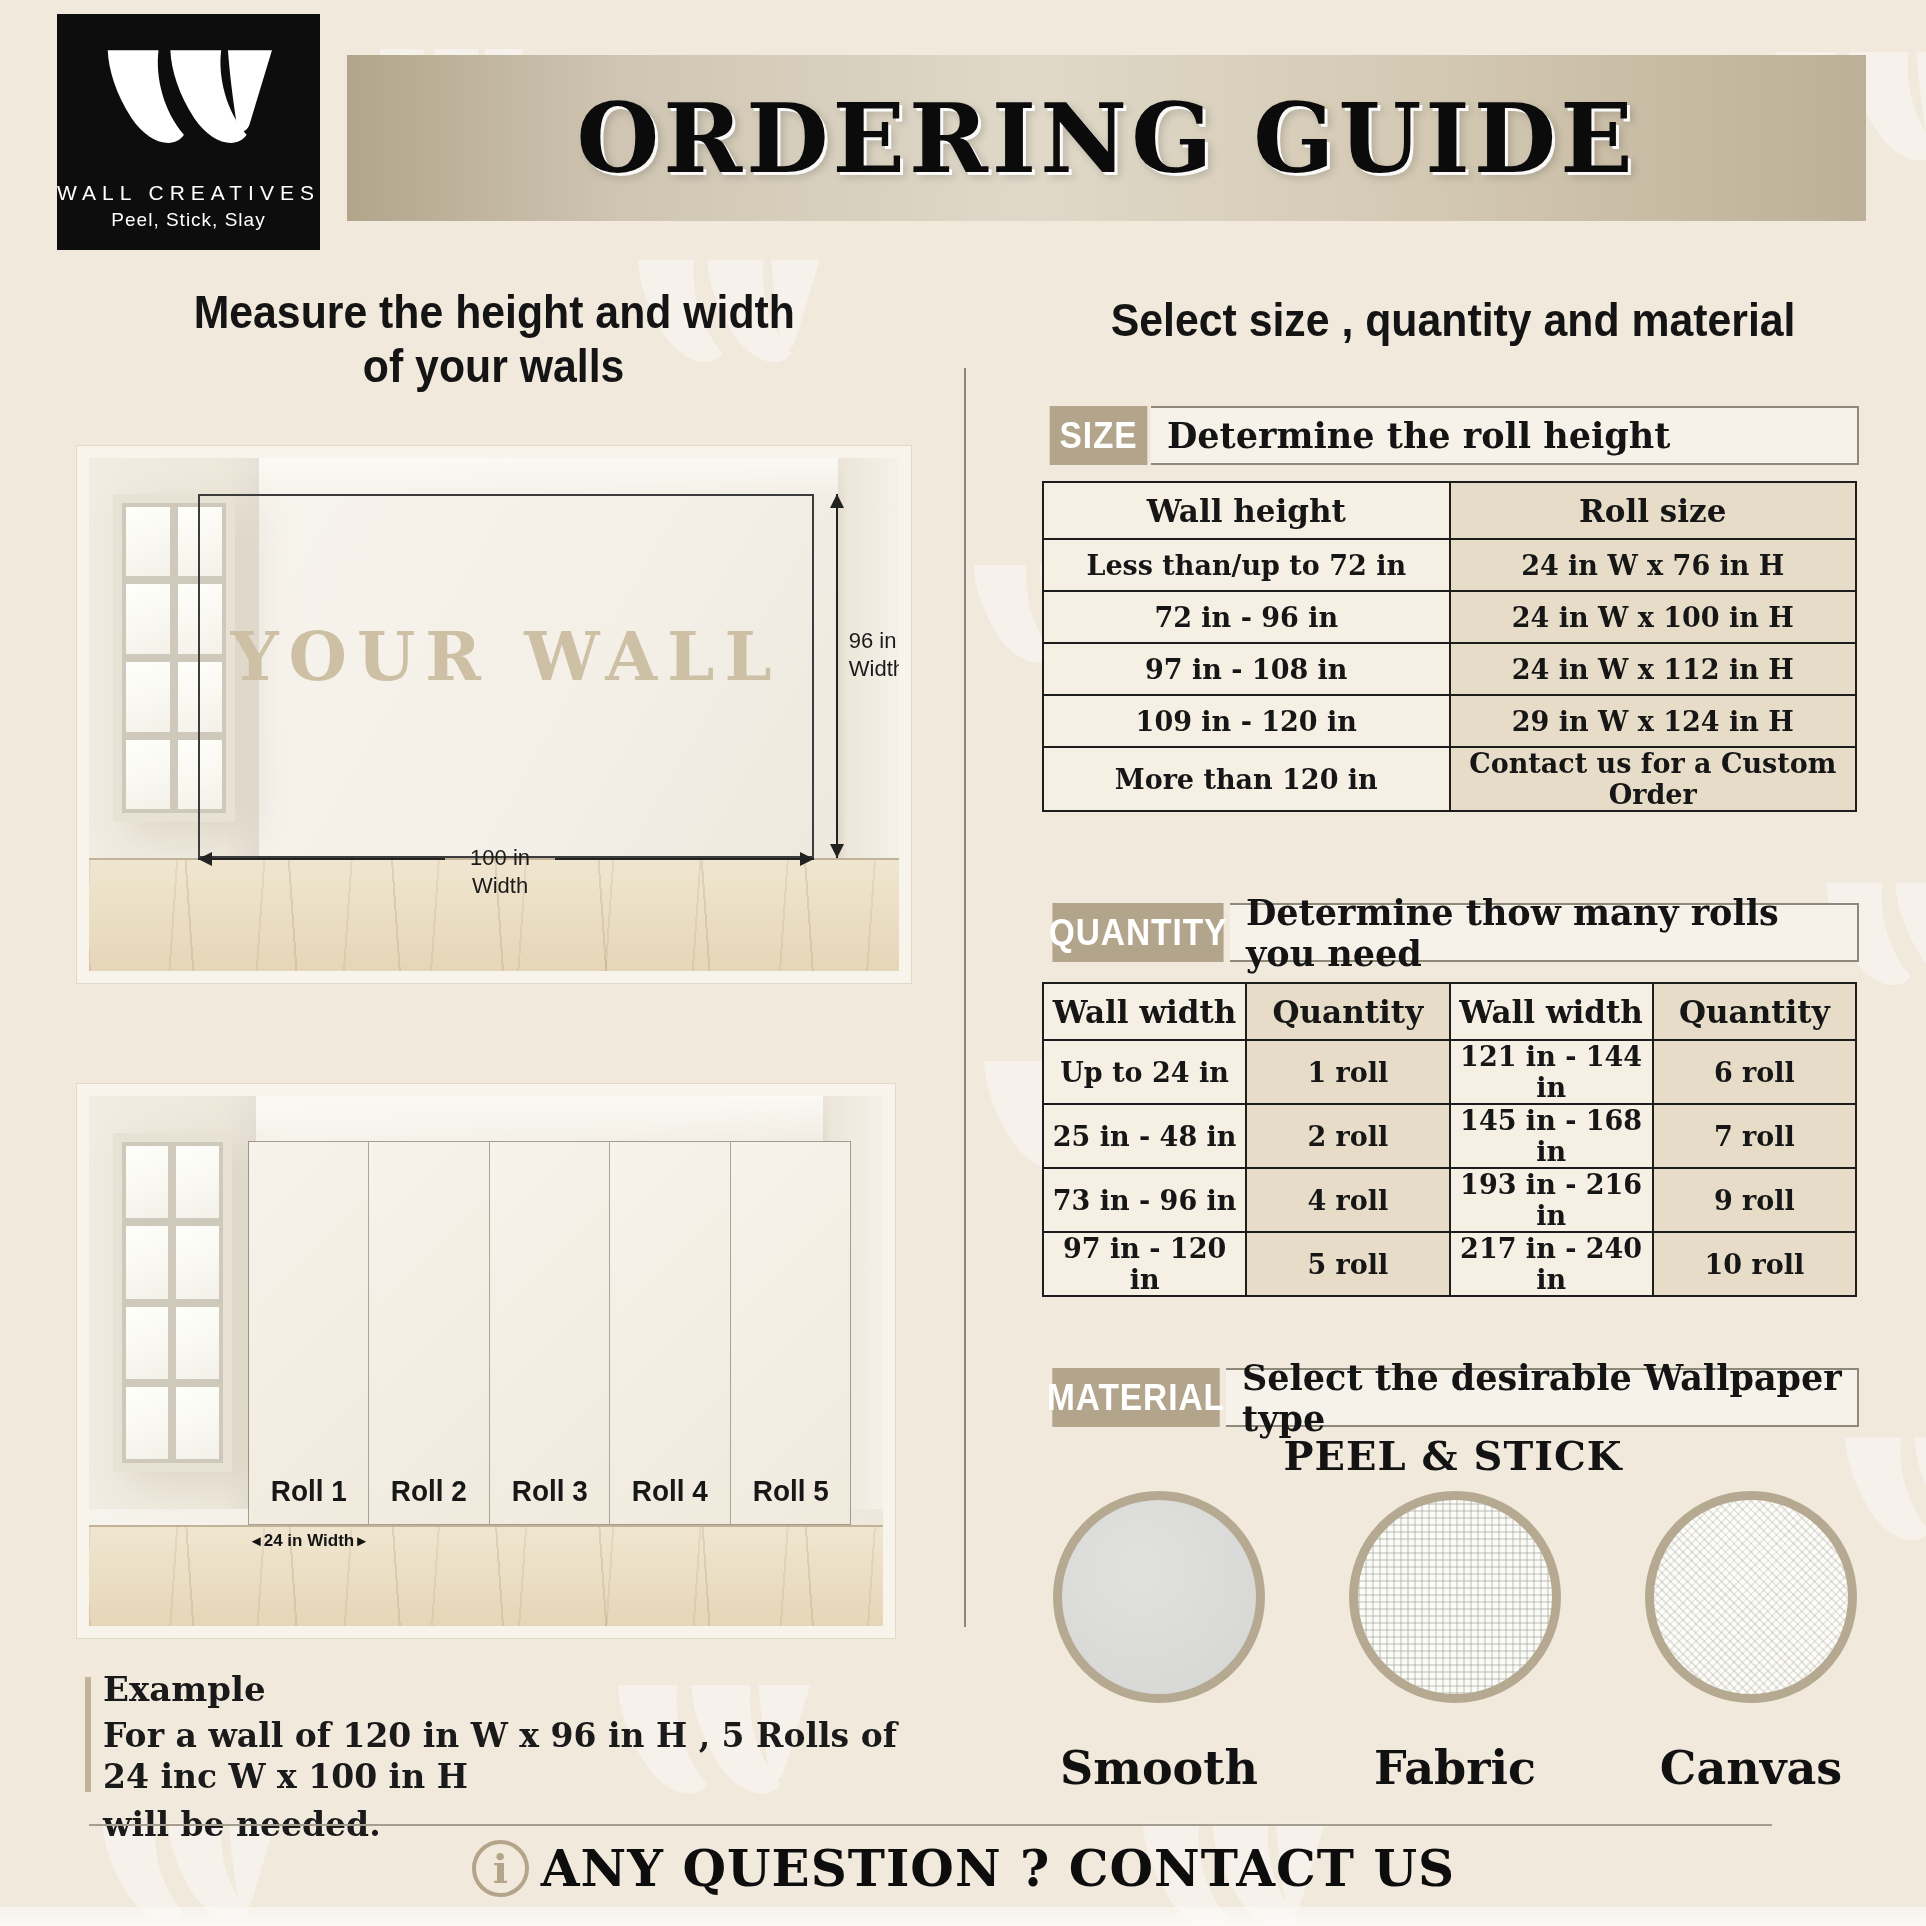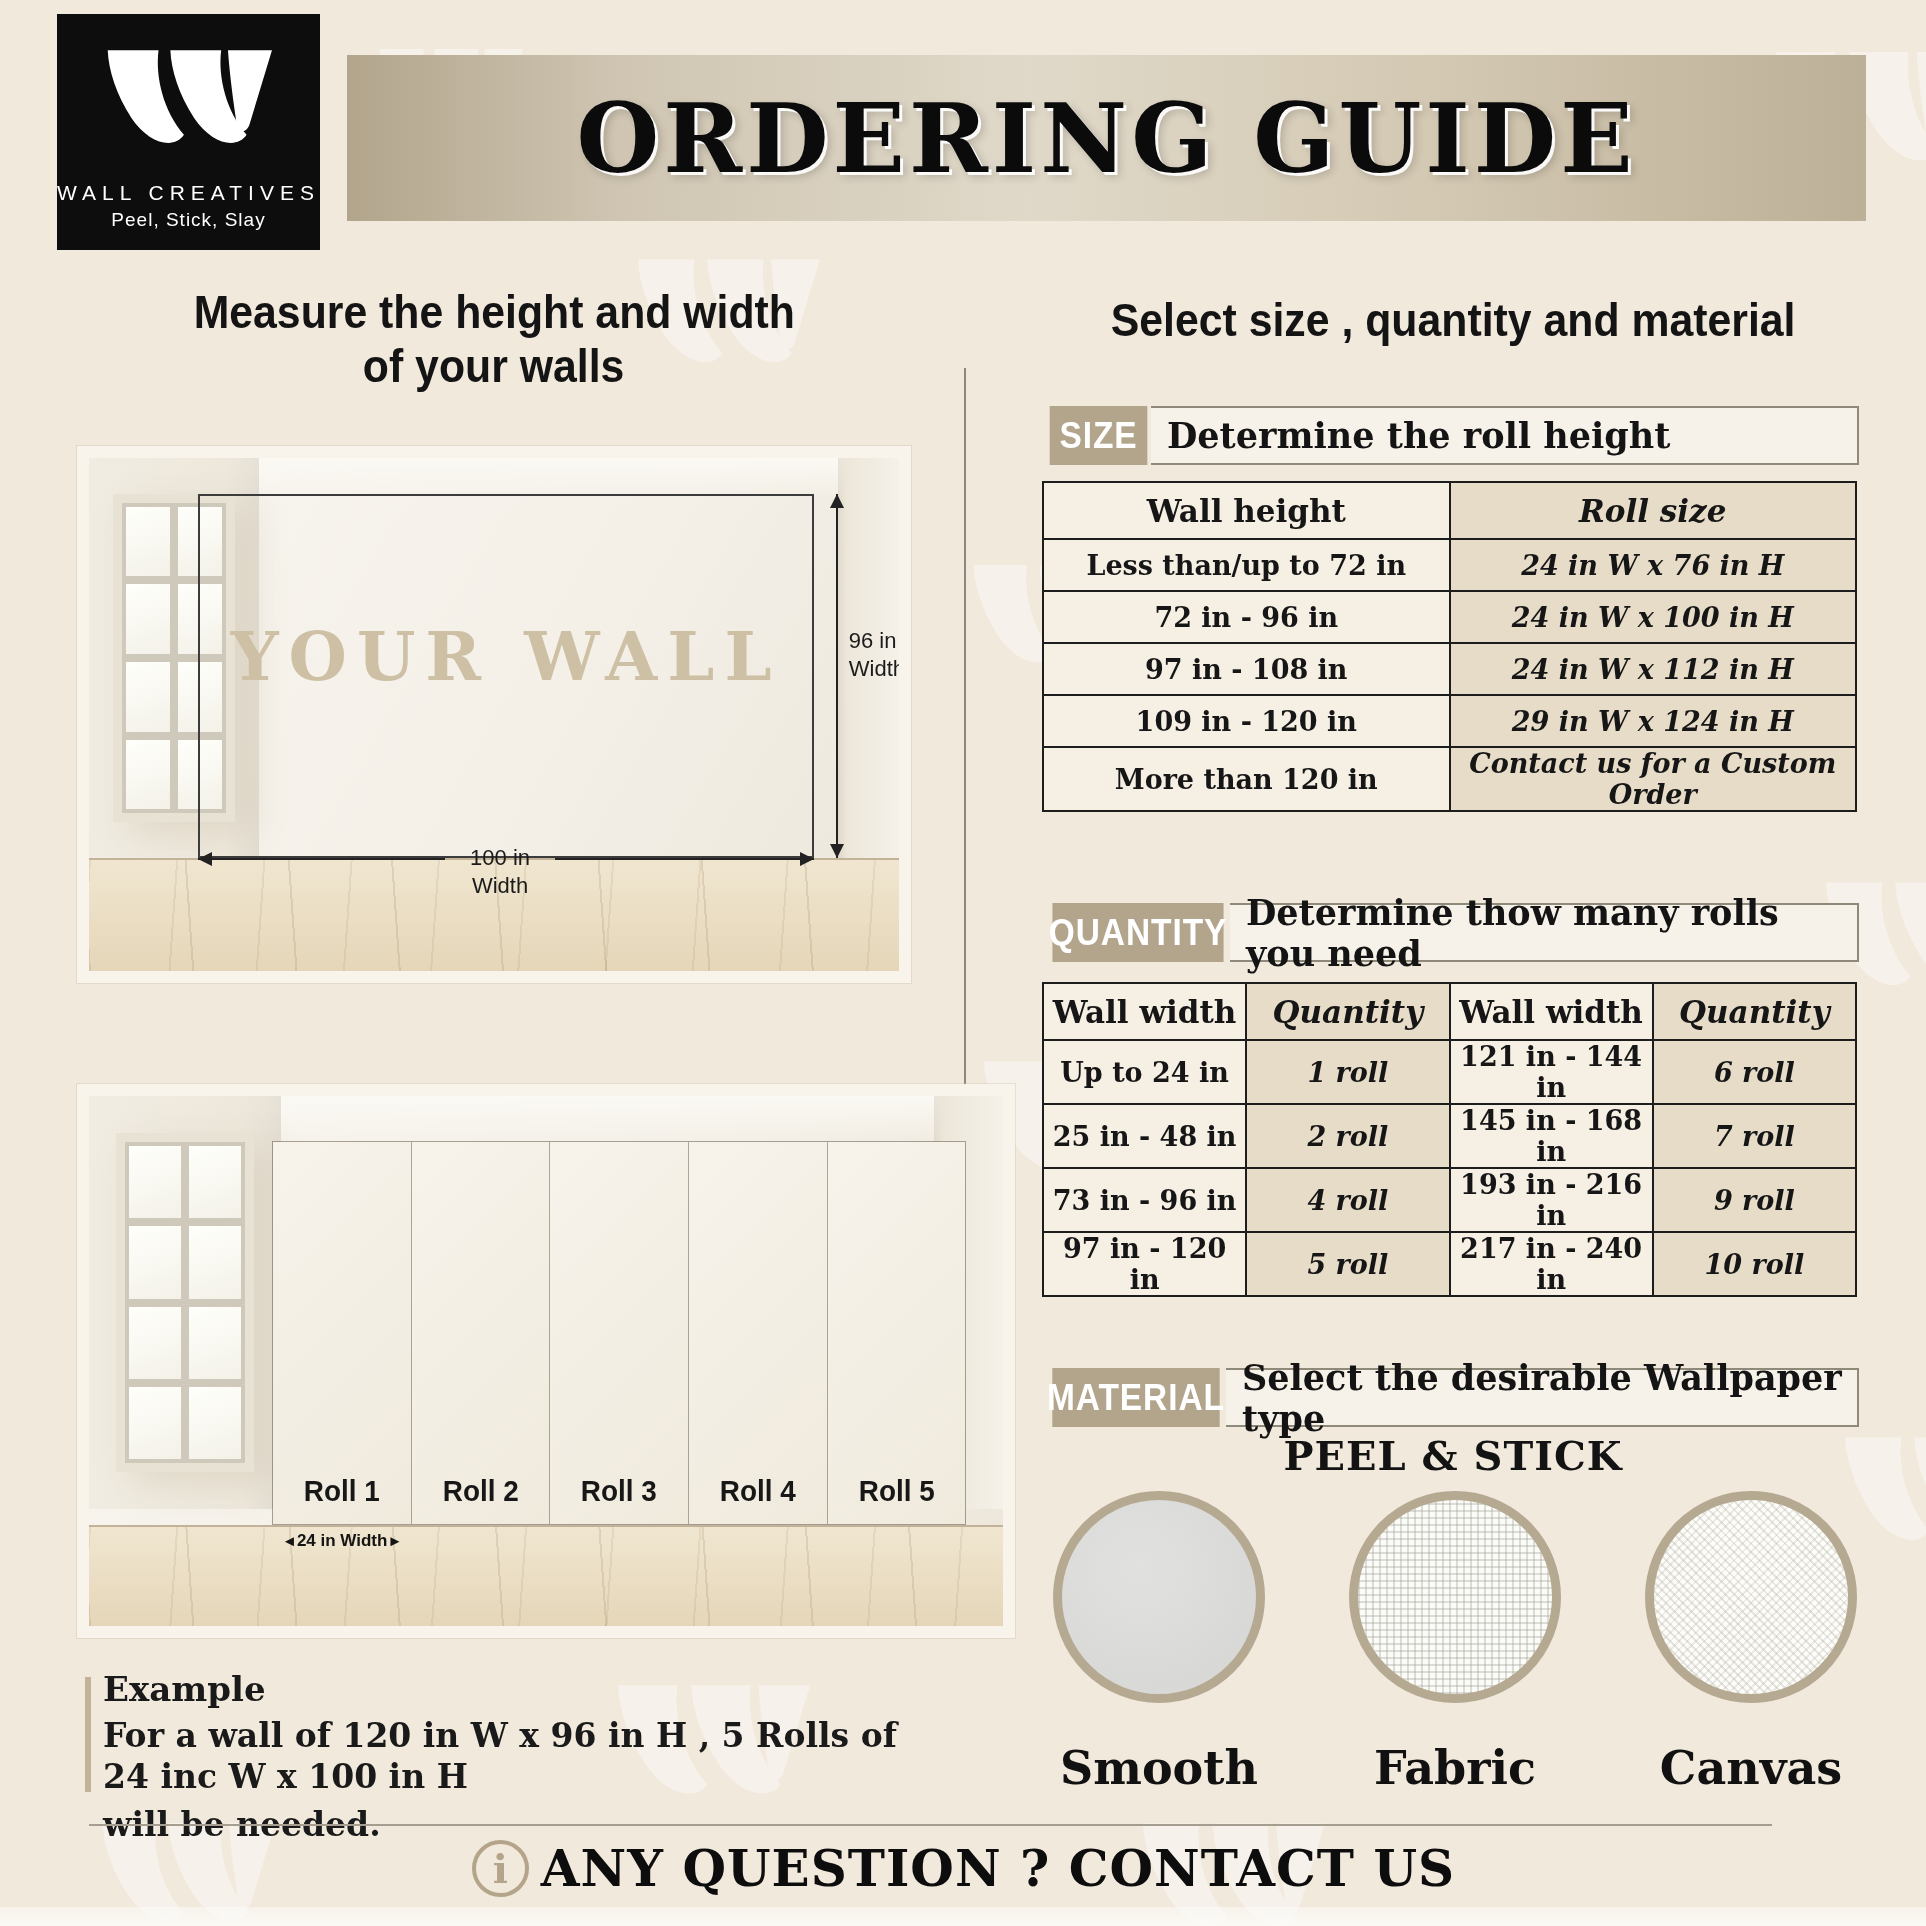--- a/index.html
+++ b/index.html
@@ -53,40 +53,40 @@
     font-family:"DejaVu Serif","Liberation Serif",serif;font-weight:bold;color:#161616;}
   .guide-table th{font-size:31px;}
   .guide-table td{font-size:27px;}
   #size-table{left:1042px;top:481px;width:815px;}
   #size-table th{height:57px;}
   #size-table td{height:52px;}
   #qty-table{left:1042px;top:982px;width:815px;}
   #qty-table th{height:57px;}
   #qty-table td{height:56px;}
   .cream{background:var(--cream-cell,#f5efe4);}
-  .tan{background:var(--tan-cell,#e6dcc8);font-style:italic;}
+  .tan{background:var(--tan-cell,#e6dcc8);}
 
   
   .peel-stick{left:1040px;top:1432px;width:826px;text-align:center;font-size:40px;font-weight:bold;color:#131313;letter-spacing:1px;}
   .materials{left:1051px;top:1491px;width:808px;display:flex;justify-content:space-between;}
   .material{display:flex;flex-direction:column;align-items:center;width:216px;}
   .swatch{width:212px;height:212px;border-radius:50%;border:9px solid #b6a991;}
   .swatch.smooth{background:radial-gradient(circle at 40% 35%,#e1e1e0,#d5d6d4);}
   .swatch.fabric{background:
     repeating-linear-gradient(0deg,rgba(150,150,142,.30) 0 2px,transparent 2px 7px),
     repeating-linear-gradient(90deg,rgba(150,150,142,.30) 0 2px,transparent 2px 7px),#fbfbf7;}
   .swatch.canvas{background:
     repeating-linear-gradient(45deg,rgba(165,160,145,.26) 0 2px,transparent 2px 6px),
     repeating-linear-gradient(-45deg,rgba(165,160,145,.20) 0 2px,transparent 2px 6px),#fdfdfa;}
   .material-label{margin-top:38px;font-size:46px;font-weight:bold;color:#111;}
 
   
   .room{background:#faf6ee;border:12px solid #f8f4ec;box-shadow:0 0 0 1px rgba(200,190,170,.35);}
   #room1{left:77px;top:446px;width:834px;height:537px;}
-  #room2{left:77px;top:1084px;width:938px;height:554px;}
+  #room2{left:77px;top:1084px;width:818px;height:554px;}
   .photo{position:relative;width:100%;height:100%;overflow:hidden;
     background:linear-gradient(120deg,#f8f5ef 0%,#f4f0e8 55%,#ece6da 100%);}
   .ceiling{position:absolute;left:0;top:0;width:100%;height:8%;background:linear-gradient(180deg,#fbf9f4,rgba(251,249,244,0));}
   .leftwall{position:absolute;left:0;top:0;width:21%;height:78%;background:linear-gradient(90deg,#f1ece2,#eee8dc 80%,rgba(170,155,130,.25) 100%);}
   .rightwall{position:absolute;right:0;top:0;width:7.5%;height:78%;background:linear-gradient(270deg,#f5f1e9,#ede7da 85%,rgba(170,155,130,.22) 100%);}
   .window{position:absolute;left:3%;top:7%;width:15%;height:64%;background:#cfc9bc;border:9px solid #e8e2d5;
     display:grid;grid-template-columns:1fr 1fr;grid-template-rows:repeat(4,1fr);gap:8px;padding:4px;
     box-shadow:16px 12px 34px rgba(205,195,172,.45);}
   .pane{background:linear-gradient(160deg,#fffffb,#f3f1e8);}
   .floor{position:absolute;left:0;bottom:0;width:100%;background:linear-gradient(180deg,#f0e6d0,#e5d6b8);border-top:2px solid rgba(130,113,90,.35);}

